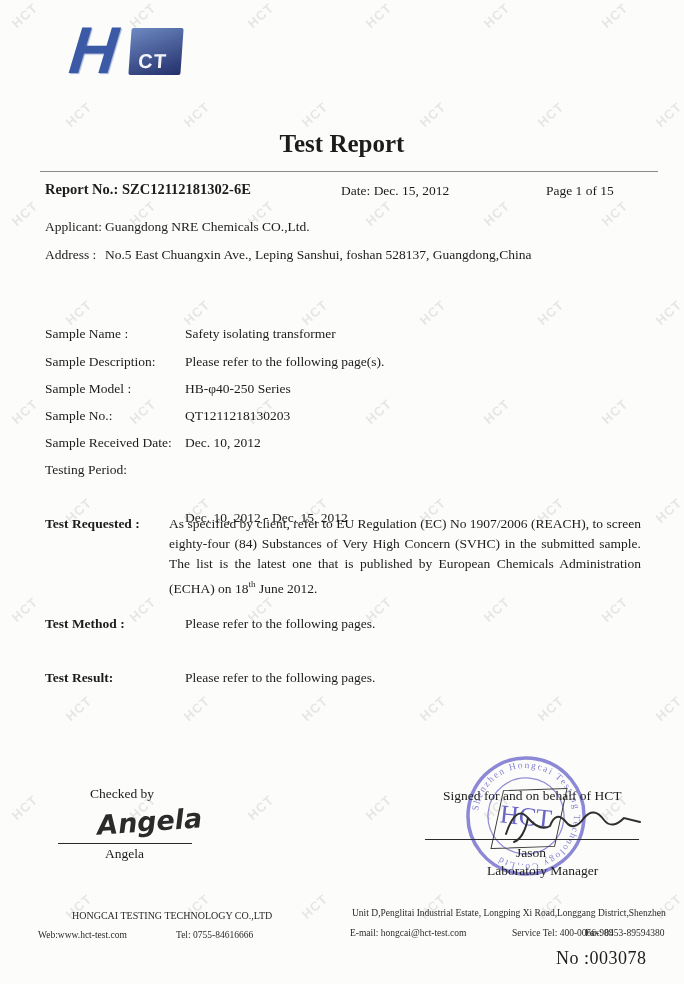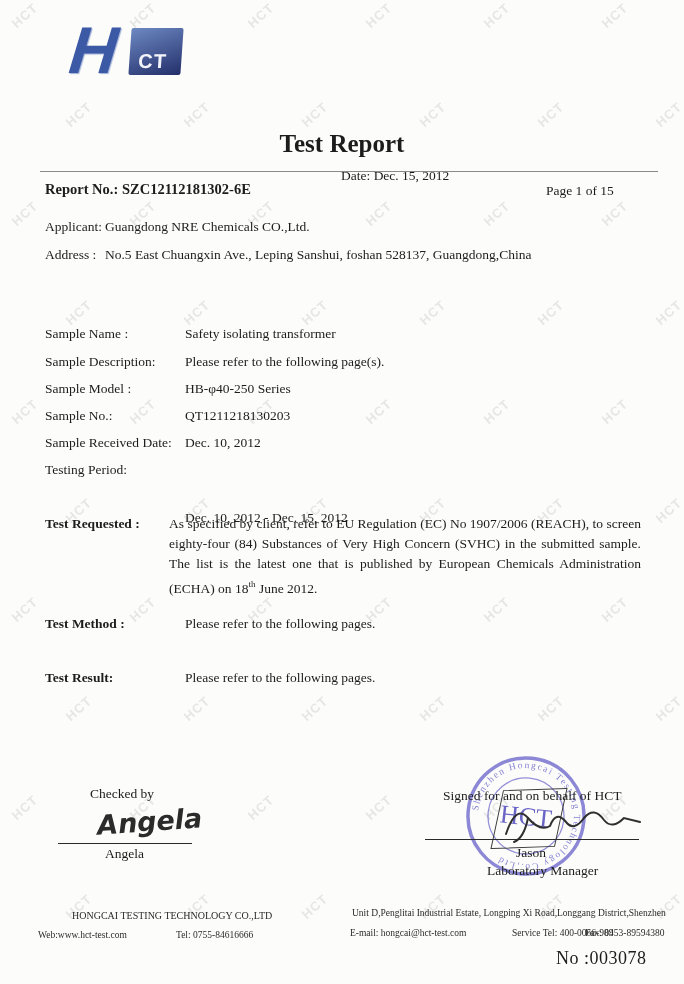--- a/index.html
+++ b/index.html
@@ -124,21 +124,21 @@
     </div>
   </div>
 
   <div class="title">Test Report</div>
   <div class="rule-top"></div>
 
   <div class="abs t14 b" style="left:45px; top:181px;">
     <span>Report No.:</span>
     <span>SZC12112181302-6E</span>
   </div>
-  <div class="abs t13" style="left:341px; top:168px;text-align:center;">
+  <div class="abs t13" style="left:341px; top:183px;text-align:center;">
     <span>Date:</span>
     <span>Dec. 15, 2012</span>
   </div>
   <div class="abs t13" style="left:546px; top:183px;">Page 1 of 15</div>
 
   <div class="abs t13" style="left:45px; top:219px;">Applicant:</div>
   <div class="abs t13" style="left:105px; top:219px;">Guangdong NRE Chemicals CO.,Ltd.</div>
   <div class="abs t13" style="left:45px; top:247px;">Address :</div>
   <div class="abs t13" style="left:105px; top:247px;">No.5 East Chuangxin Ave., Leping Sanshui, foshan 528137, Guangdong,China</div>
 

